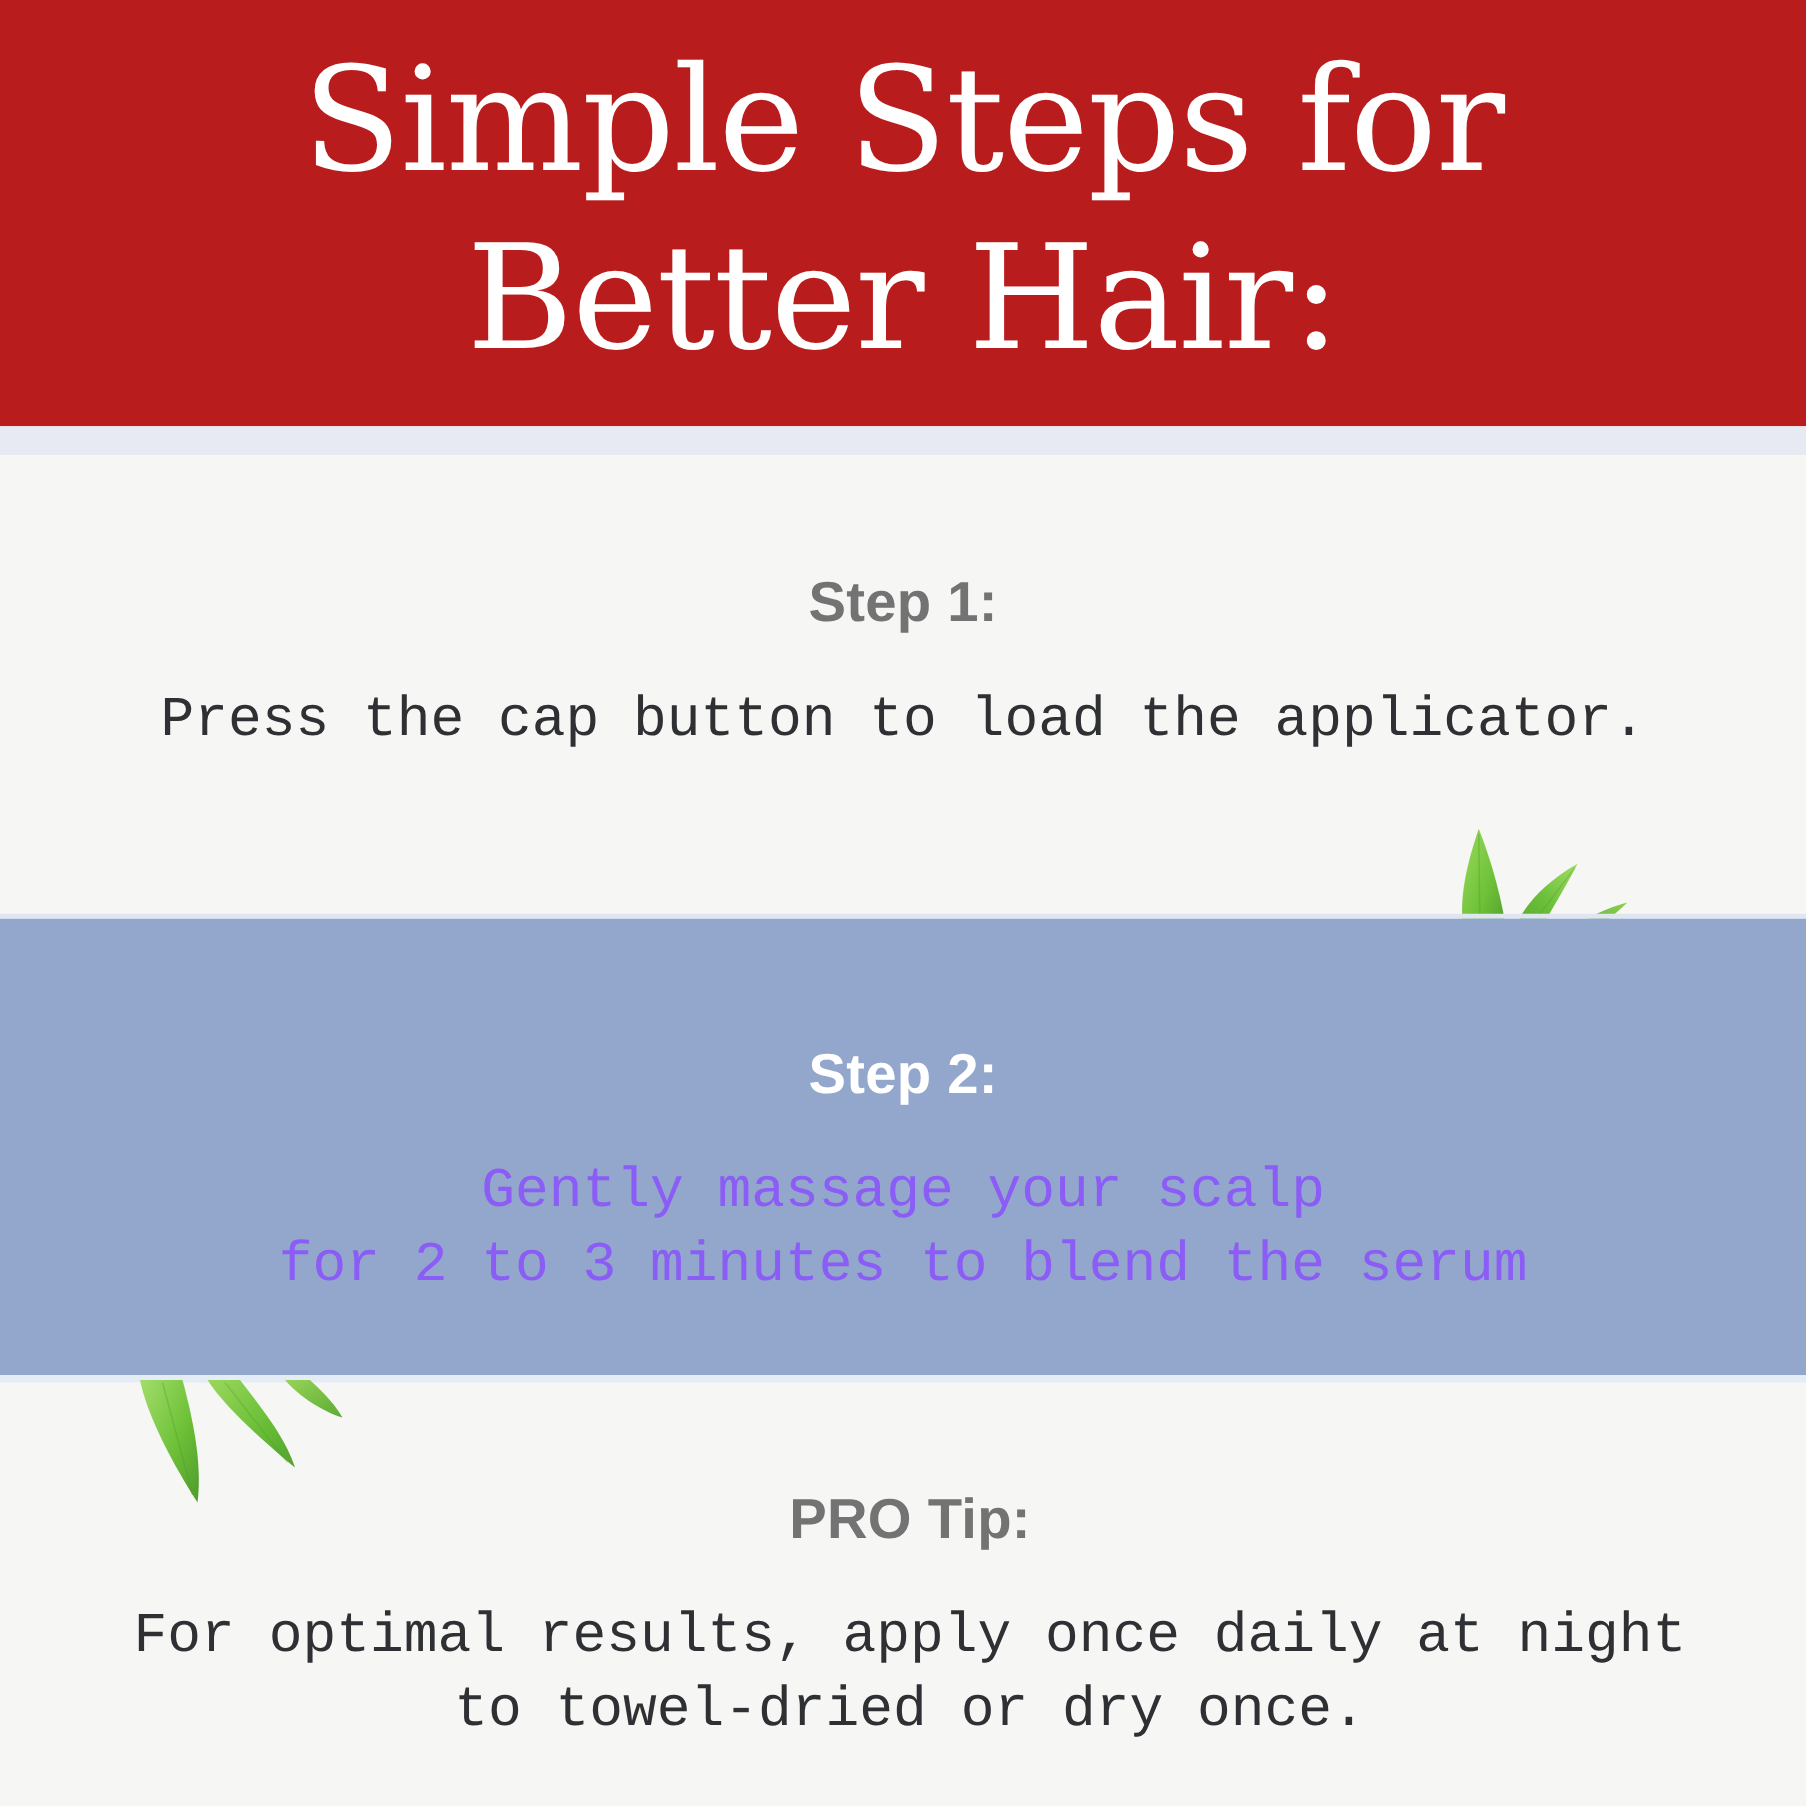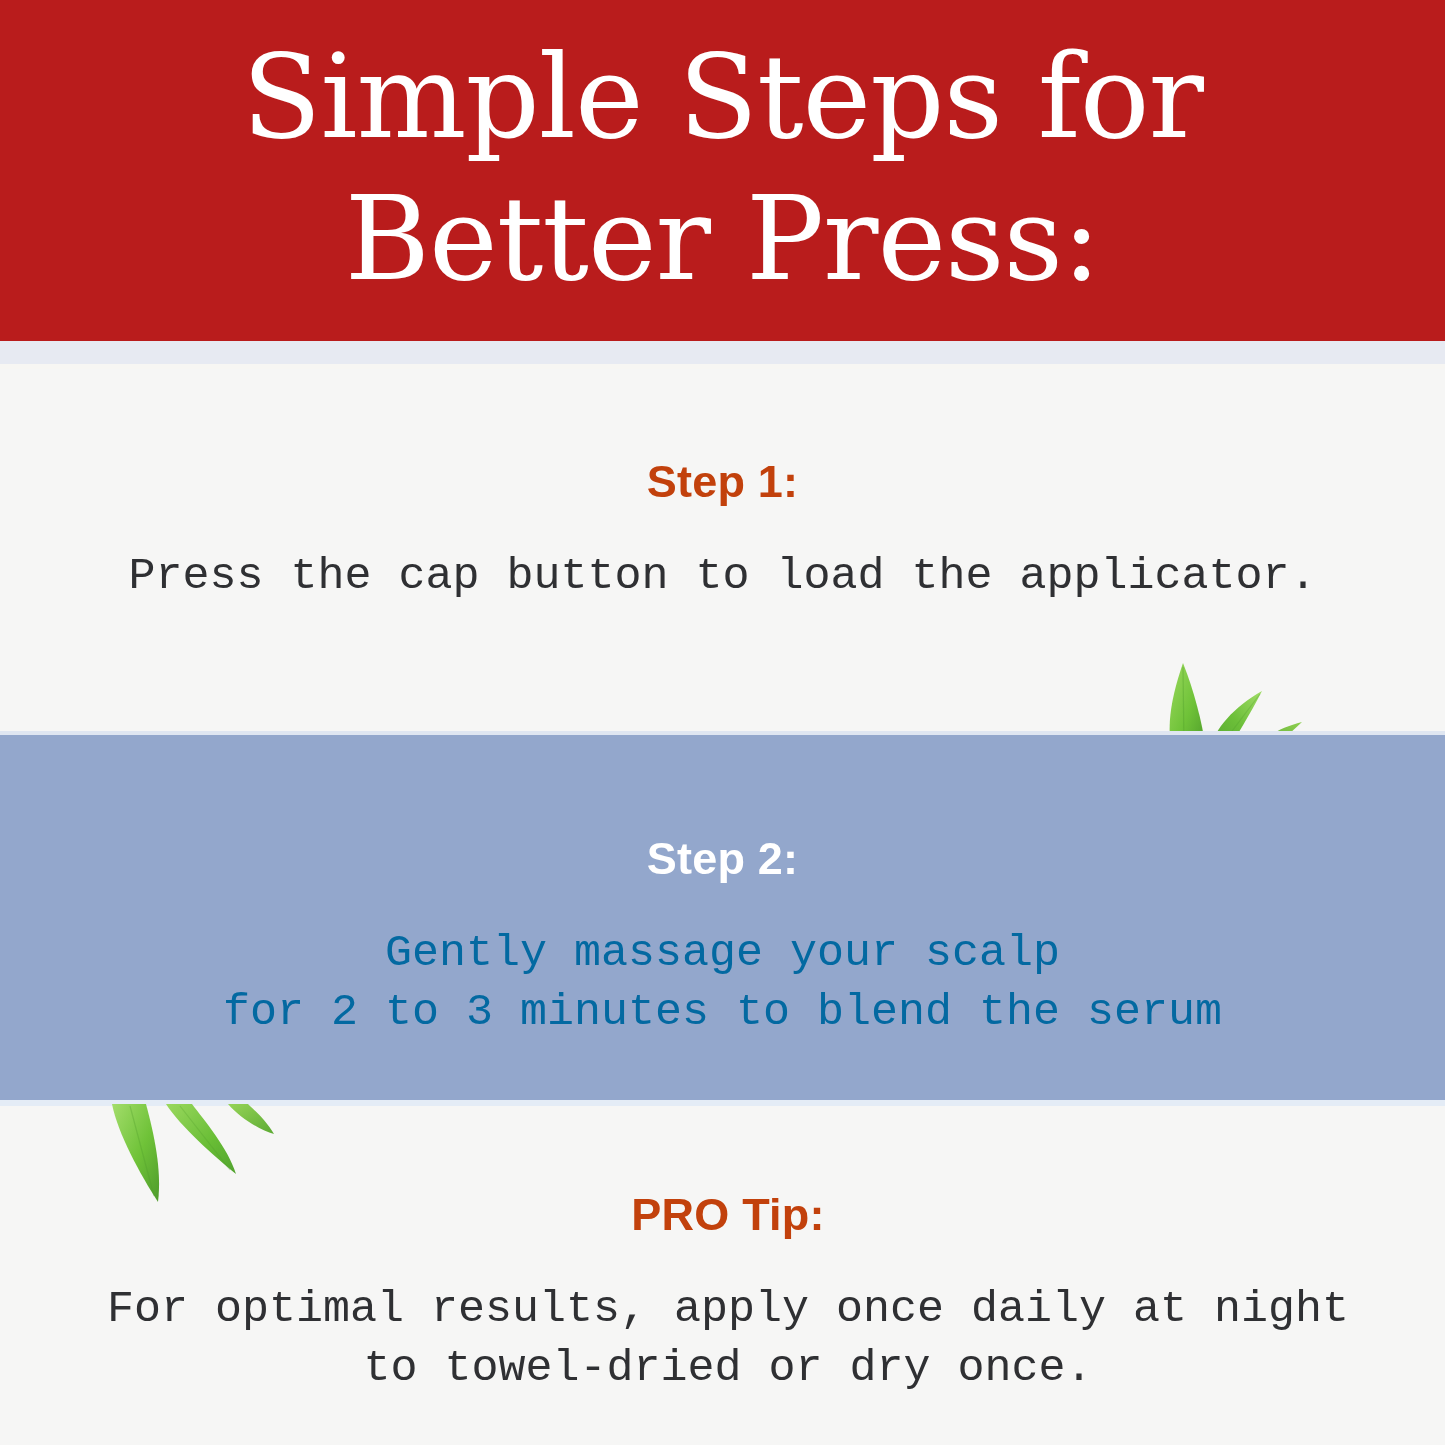--- a/index.html
+++ b/index.html
@@ -68,32 +68,32 @@
     box-sizing: border-box;
   }
   .step-label {
     font-family: "Liberation Sans", sans-serif;
     font-weight: bold;
     font-size: 45px;
     line-height: 1.0;
     letter-spacing: 0.2px;
     margin: 0 0 44px 0;
   }
-  .step-label.pink { color: #c2410c; }
+  .step-label.pink { color: #737373; }
   .step-label.white { color: #FFFFFF; }
 
   .step-body {
     font-family: Liberation Mono, monospace;
     font-weight: 400;
     font-size: 45px;
     line-height: 1.30;
     margin: 0;
   }
   .step-body.dark  { color: #2F3033; }
-  .step-body.white { color: #0369a1; }
+  .step-body.white { color: #8b5cf6; }
   .step-body div { white-space: nowrap; }
 
   
   #step1-section { top: 459px; }
 
   
   .step2-band {
     position: absolute;
     left: 0;
     top: 735px;
@@ -140,21 +140,21 @@
   }
   .leaf-cluster svg { display: block; }
 </style>
 </head>
 <body>
 
 <div id="page">
 
   <div class="header-band">
     <div class="header-title-line">Simple Steps for</div>
-    <div class="header-title-line">Better Press:</div>
+    <div class="header-title-line">Better Hair:</div>
   </div>
   <div class="header-understrip"></div>
   <div class="header-underhair"></div>
 
   <div class="section" id="step1-section">
     <div class="step-label pink">Step 1:</div>
     <div class="step-body dark">
       <div>Press the cap button to load the applicator.</div>
     </div>
   </div>

